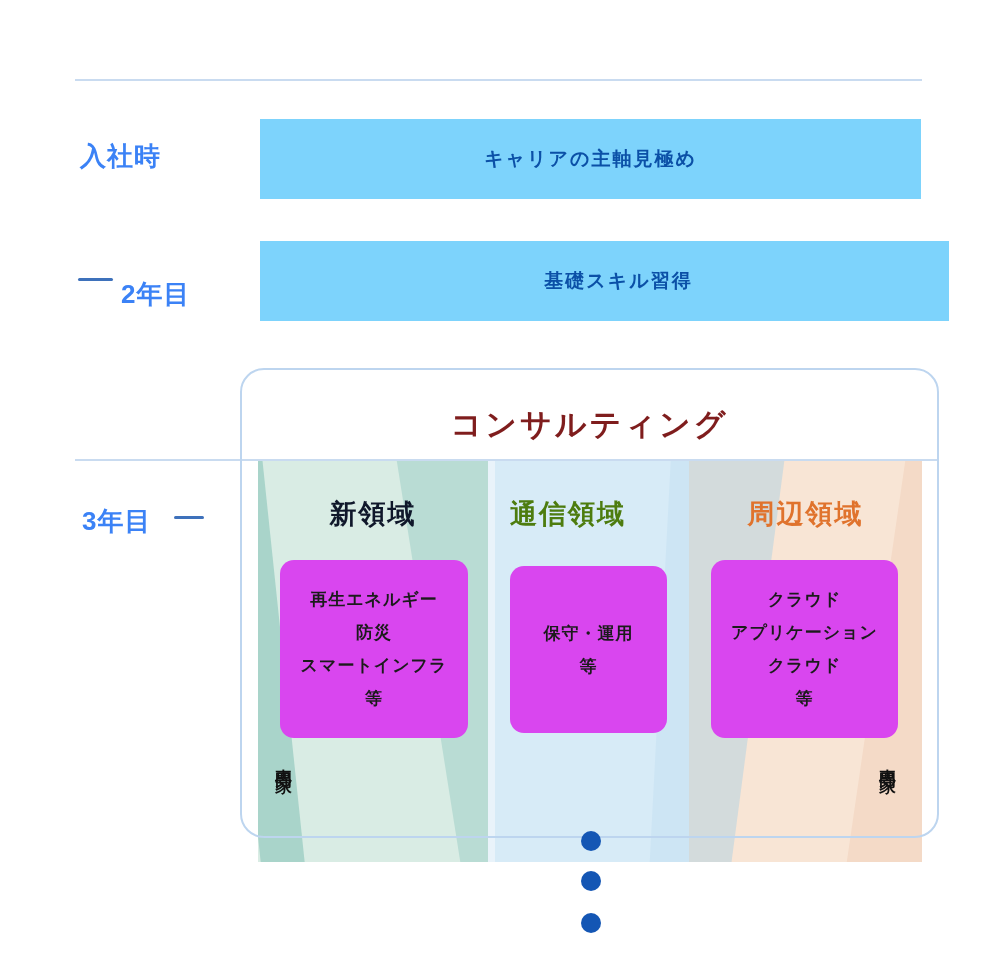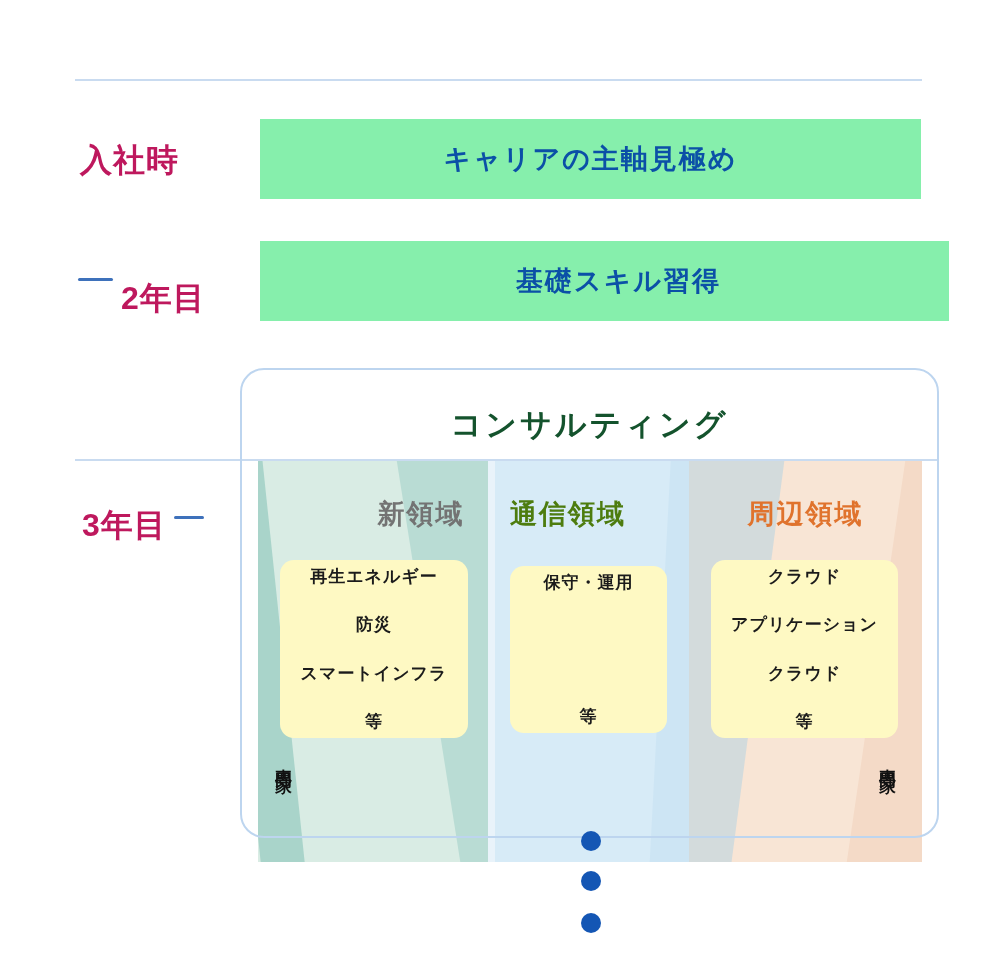--- a/index.html
+++ b/index.html
@@ -8,61 +8,61 @@
     font-family:"Liberation Sans","DejaVu Sans",sans-serif;
     overflow:hidden;
   }
   .abs{position:absolute;}
   
   .hline{height:2px;background:#c9dbf0;z-index:4;}
   
   .tick{height:3px;background:#3e71bb;z-index:4;border-radius:2px;}
   
   .year-label{
-    color:#be185d;font-size:32px;font-weight:700;z-index:4;white-space:nowrap;
+    color:#3b82f6;font-size:26px;font-weight:700;z-index:4;white-space:nowrap;
     letter-spacing:1px;
   }
   
   .phase-box{
-    left:260px;width:661px;height:80px;background:#86efac;
+    left:260px;width:661px;height:80px;background:#7dd3fc;
     display:flex;align-items:center;justify-content:center;
-    color:#0b50a7;font-size:27px;font-weight:700;letter-spacing:2px;z-index:2;
+    color:#0b50a7;font-size:19px;font-weight:700;letter-spacing:2px;z-index:2;
   }
   
   .frame{
     left:240px;top:368px;width:695px;height:466px;
     border:2px solid #bdd5ef;border-radius:24px;background:transparent;z-index:5;
     pointer-events:none;
   }
   .consult-title{
     left:240px;top:404px;width:699px;text-align:center;
-    color:#14532d;font-size:31px;font-weight:700;letter-spacing:3px;z-index:4;
+    color:#7f1d1d;font-size:31px;font-weight:700;letter-spacing:3px;z-index:4;
   }
   
   .col{top:461px;height:401px;overflow:hidden;z-index:1;}
   .col .wedge{position:absolute;top:-5px;bottom:-5px;transform-origin:0 0;}
   .col1{left:258px;width:230px;background:#d9ece4;}
   .col1 .w-left{left:-40px;width:44px;background:#a9d4ca;transform:skewX(6deg);}
   .col1 .w-right{left:138px;width:280px;background:#b9dcd4;transform:skewX(9deg);}
   .col2{left:488px;width:201px;background:#d7ebf7;}
   .col2 .w-sliver{left:0;width:7px;background:#e9f3fa;}
   .col2 .w-right{left:183px;width:220px;background:#cde5f4;transform:skewX(-3deg);}
   .col3{left:689px;width:233px;background:#f8e5d5;}
   .col3 .w-gray{left:-40px;width:136px;background:#d3dbdc;transform:skewX(-7.5deg);}
   .col3 .w-right{left:217px;width:220px;background:#f4dac7;transform:skewX(-8.3deg);}
   
   .col-header{top:496px;text-align:center;font-size:27px;font-weight:700;
     letter-spacing:2px;z-index:3;}
-  .col-header.c1{left:258px;width:230px;color:#737373;padding-left:48px;}
+  .col-header.c1{left:258px;width:230px;color:#0f172a;}
   .col-header.c2{left:488px;width:160px;color:#4d7c0f;}
   .col-header.c3{left:689px;width:233px;color:#e0732d;font-family:Liberation Mono, monospace;}
   
   .card{
-    background:#fef9c3;border-radius:14px;z-index:3;
-    display:flex;flex-direction:column;justify-content:space-between;align-items:center;
+    background:#d946ef;border-radius:14px;z-index:3;
+    display:flex;flex-direction:column;justify-content:center;align-items:center;
     color:#1b1b1b;font-size:17px;font-weight:700;line-height:33px;letter-spacing:1px;
     text-align:center;white-space:nowrap;
   }
   .card.c1{left:280px;top:560px;width:188px;height:178px;}
   .card.c2{left:510px;top:566px;width:157px;height:167px;}
   .card.c3{left:711px;top:560px;width:187px;height:178px;}
   
   .expert{
     writing-mode:vertical-rl;text-orientation:upright;
     top:755px;color:#111111;font-size:17px;font-weight:700;letter-spacing:4px;

